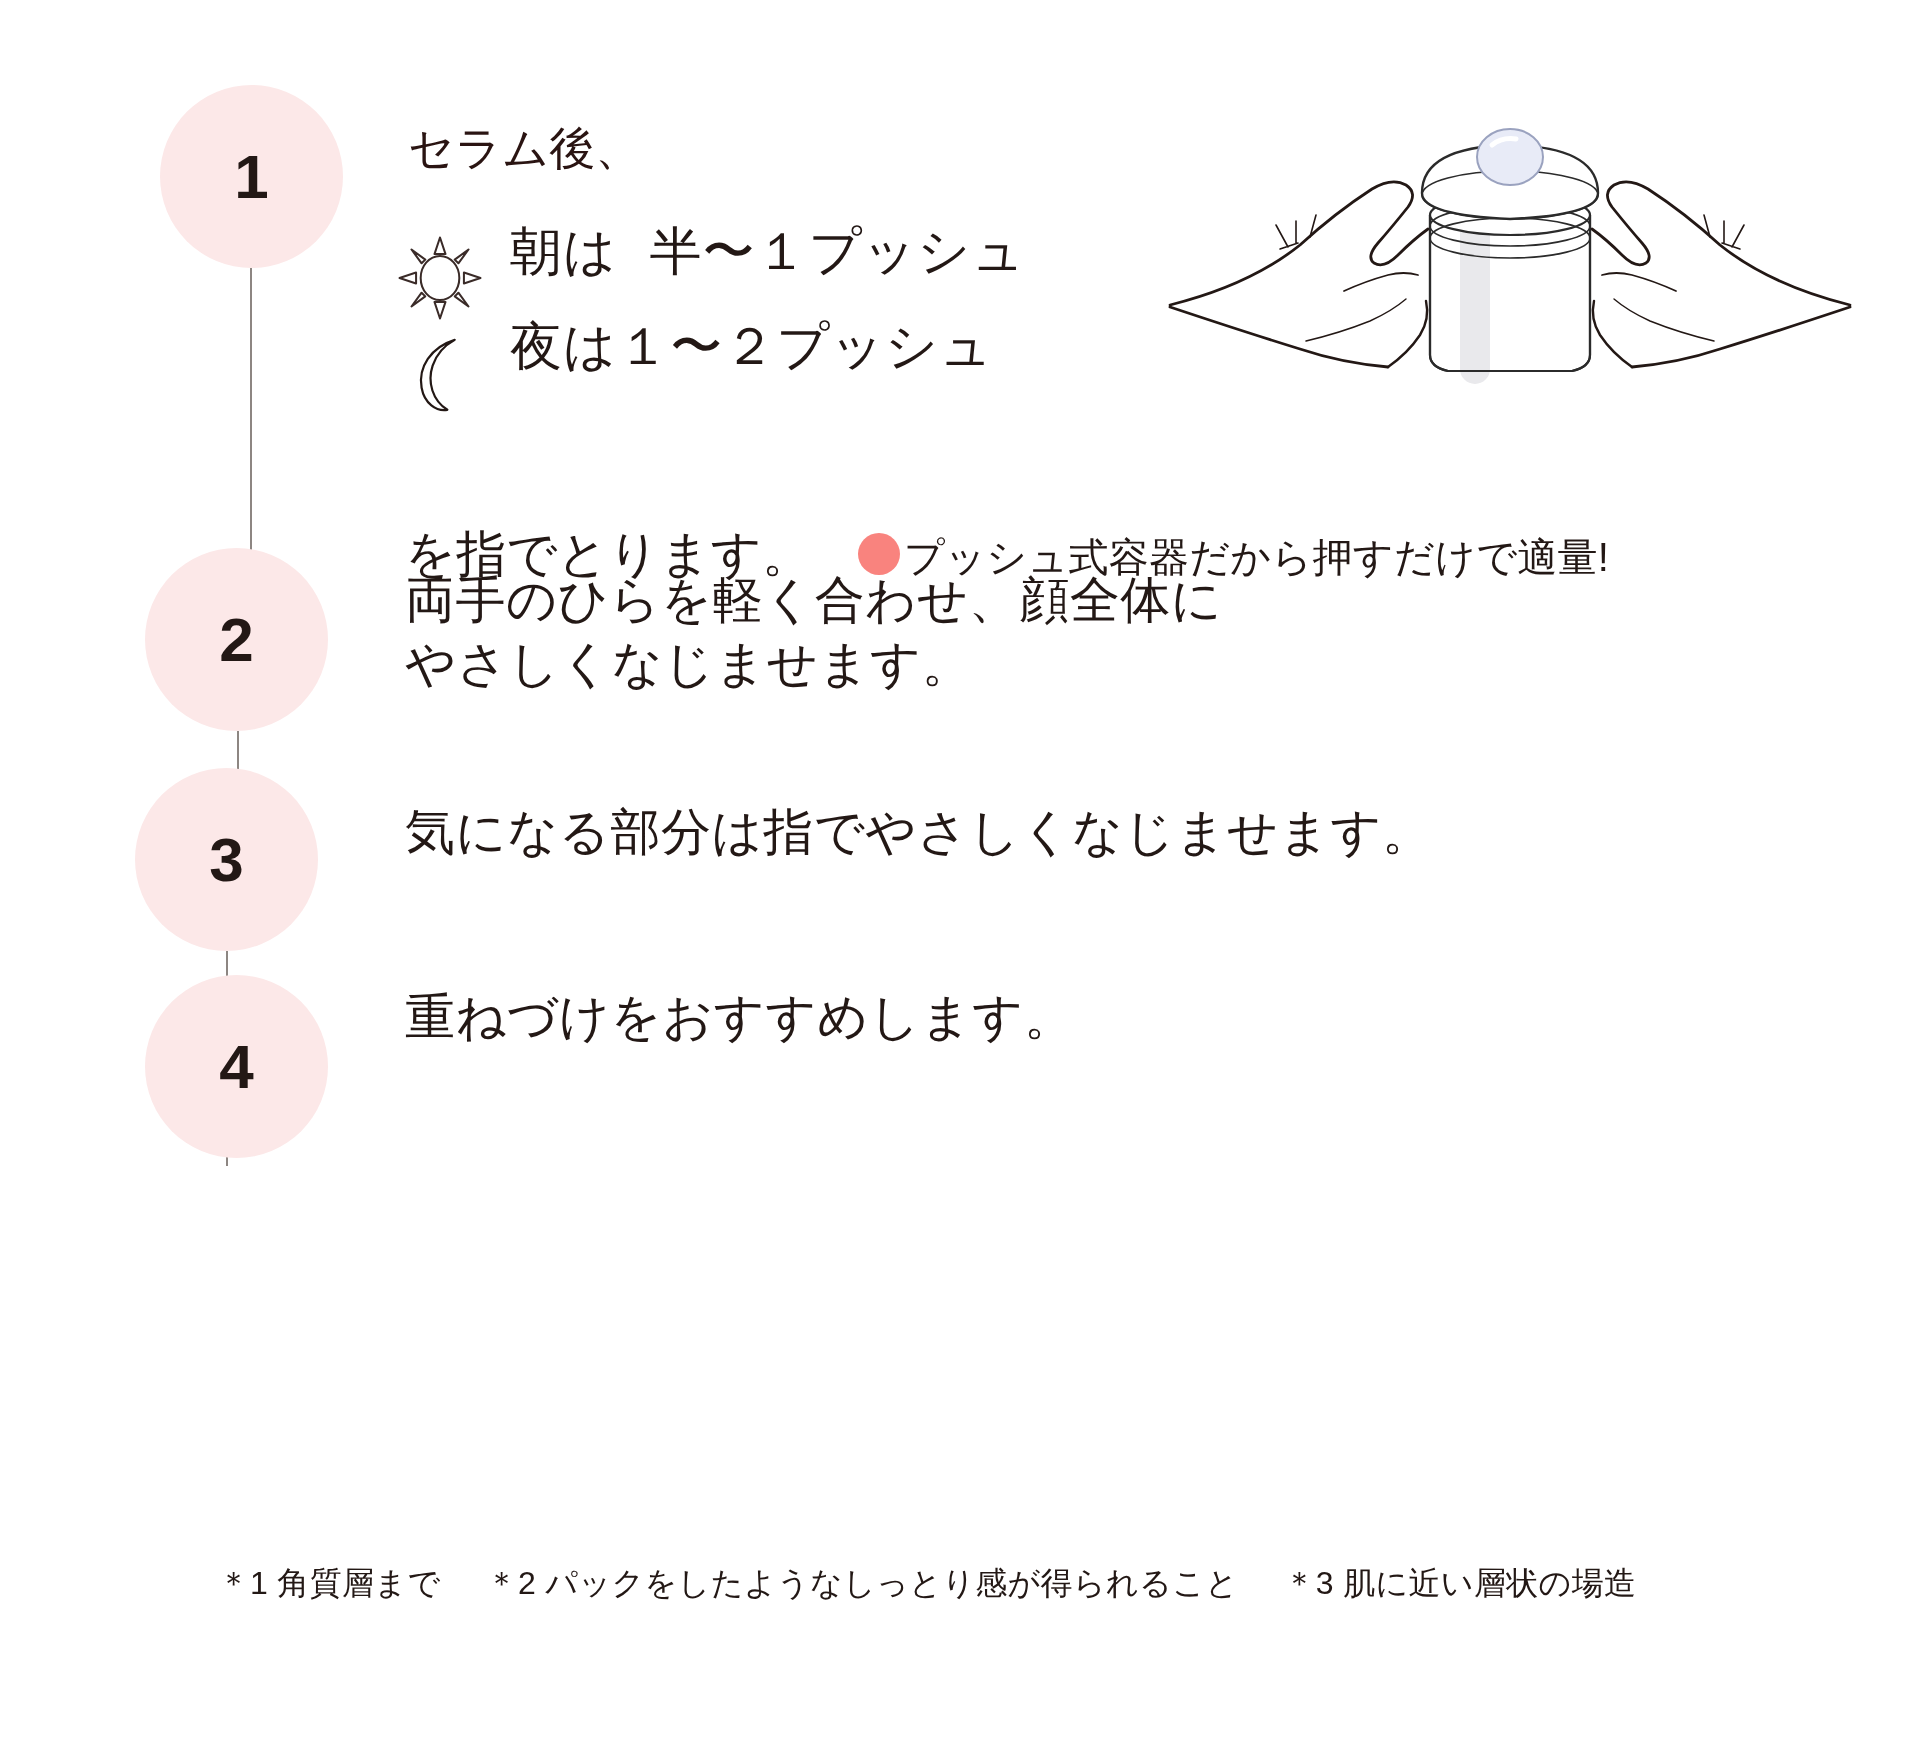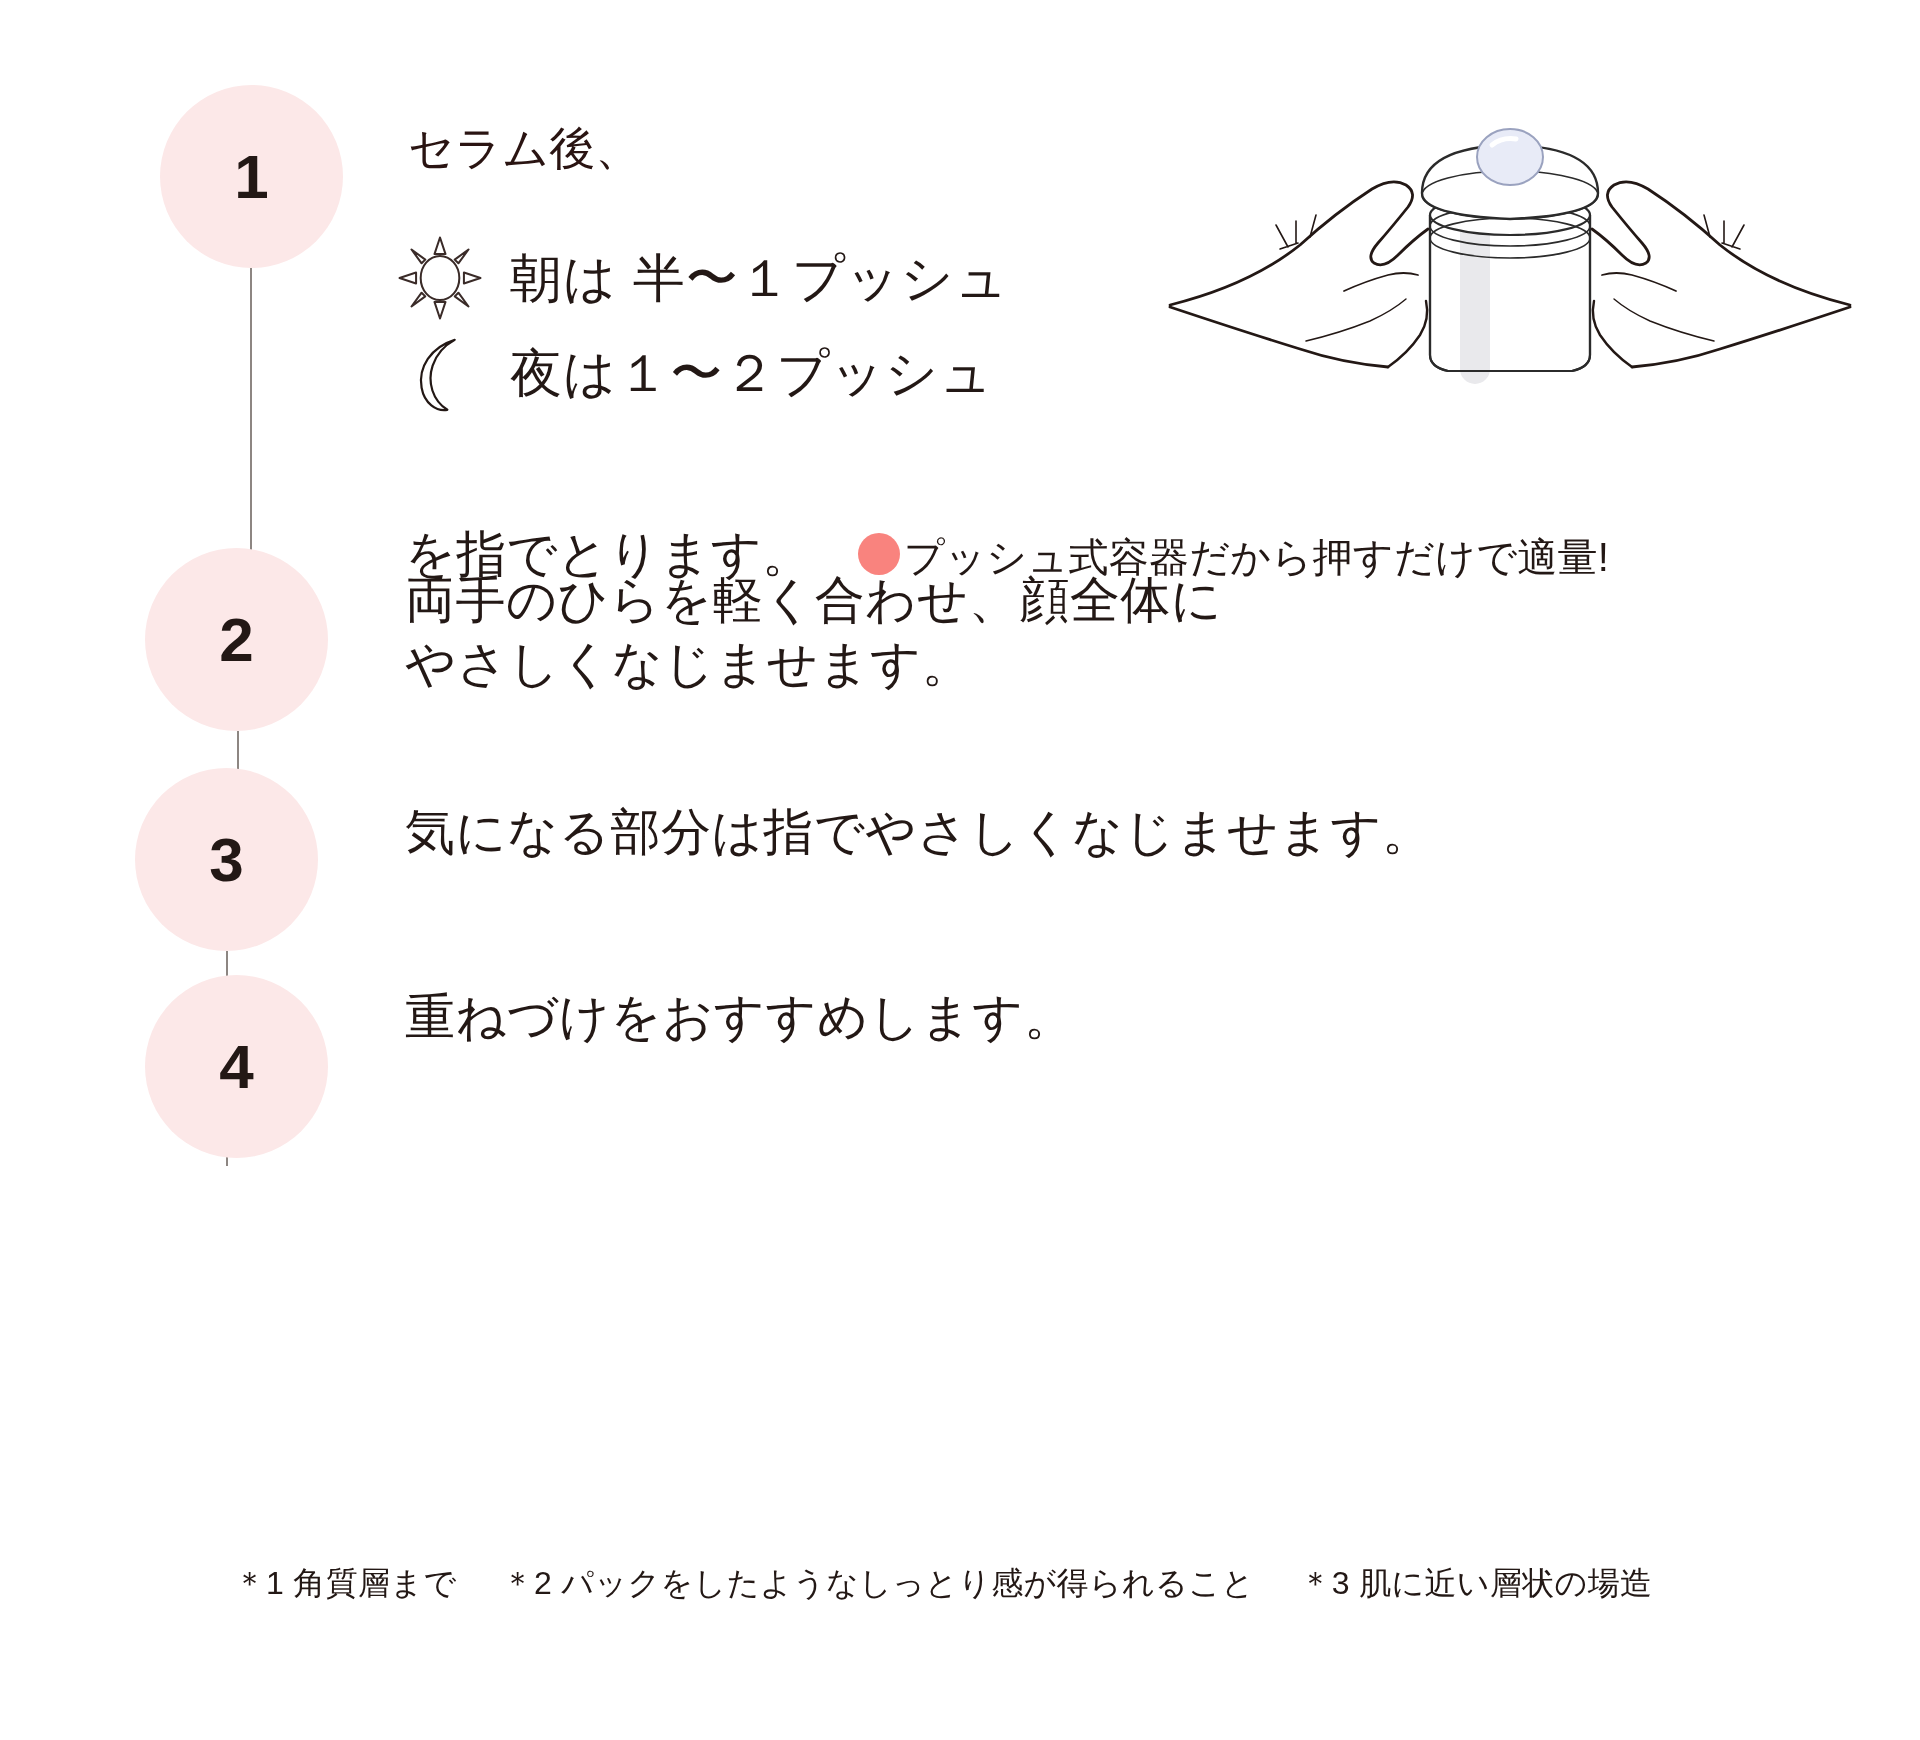--- a/index.html
+++ b/index.html
@@ -70,22 +70,22 @@
     top: 125px;
     font-size: 46px;
     line-height: 1;
     color: #2a1412;
     white-space: nowrap;
   }
 
   .icon-row {
     position: absolute;
     display: flex;
-    align-items: center;
-    white-space: nowrap;
+    white-space: nowrap;
+    font-family: Liberation Mono, monospace;
   }
   .icon-row .icon-slot {
     width: 96px;
     height: 96px;
     display: flex;
     align-items: center;
     justify-content: center;
     flex: 0 0 auto;
   }
   .icon-row .rowtext {
@@ -131,21 +131,21 @@
     position: absolute;
     left: 1130px;
     top: 95px;
     width: 760px;
     height: 300px;
   }
 
   
   .footnote {
     position: absolute;
-    left: 16px;
+    left: 0;
     top: 1562px;
     width: 1872px;
     text-align: center;
     font-size: 32px;
     color: #231815;
     white-space: nowrap;
     letter-spacing: 0.01em;
   }
   .footnote span { margin: 0 18px; }
   .footnote span:first-child { margin-left: 0; }

